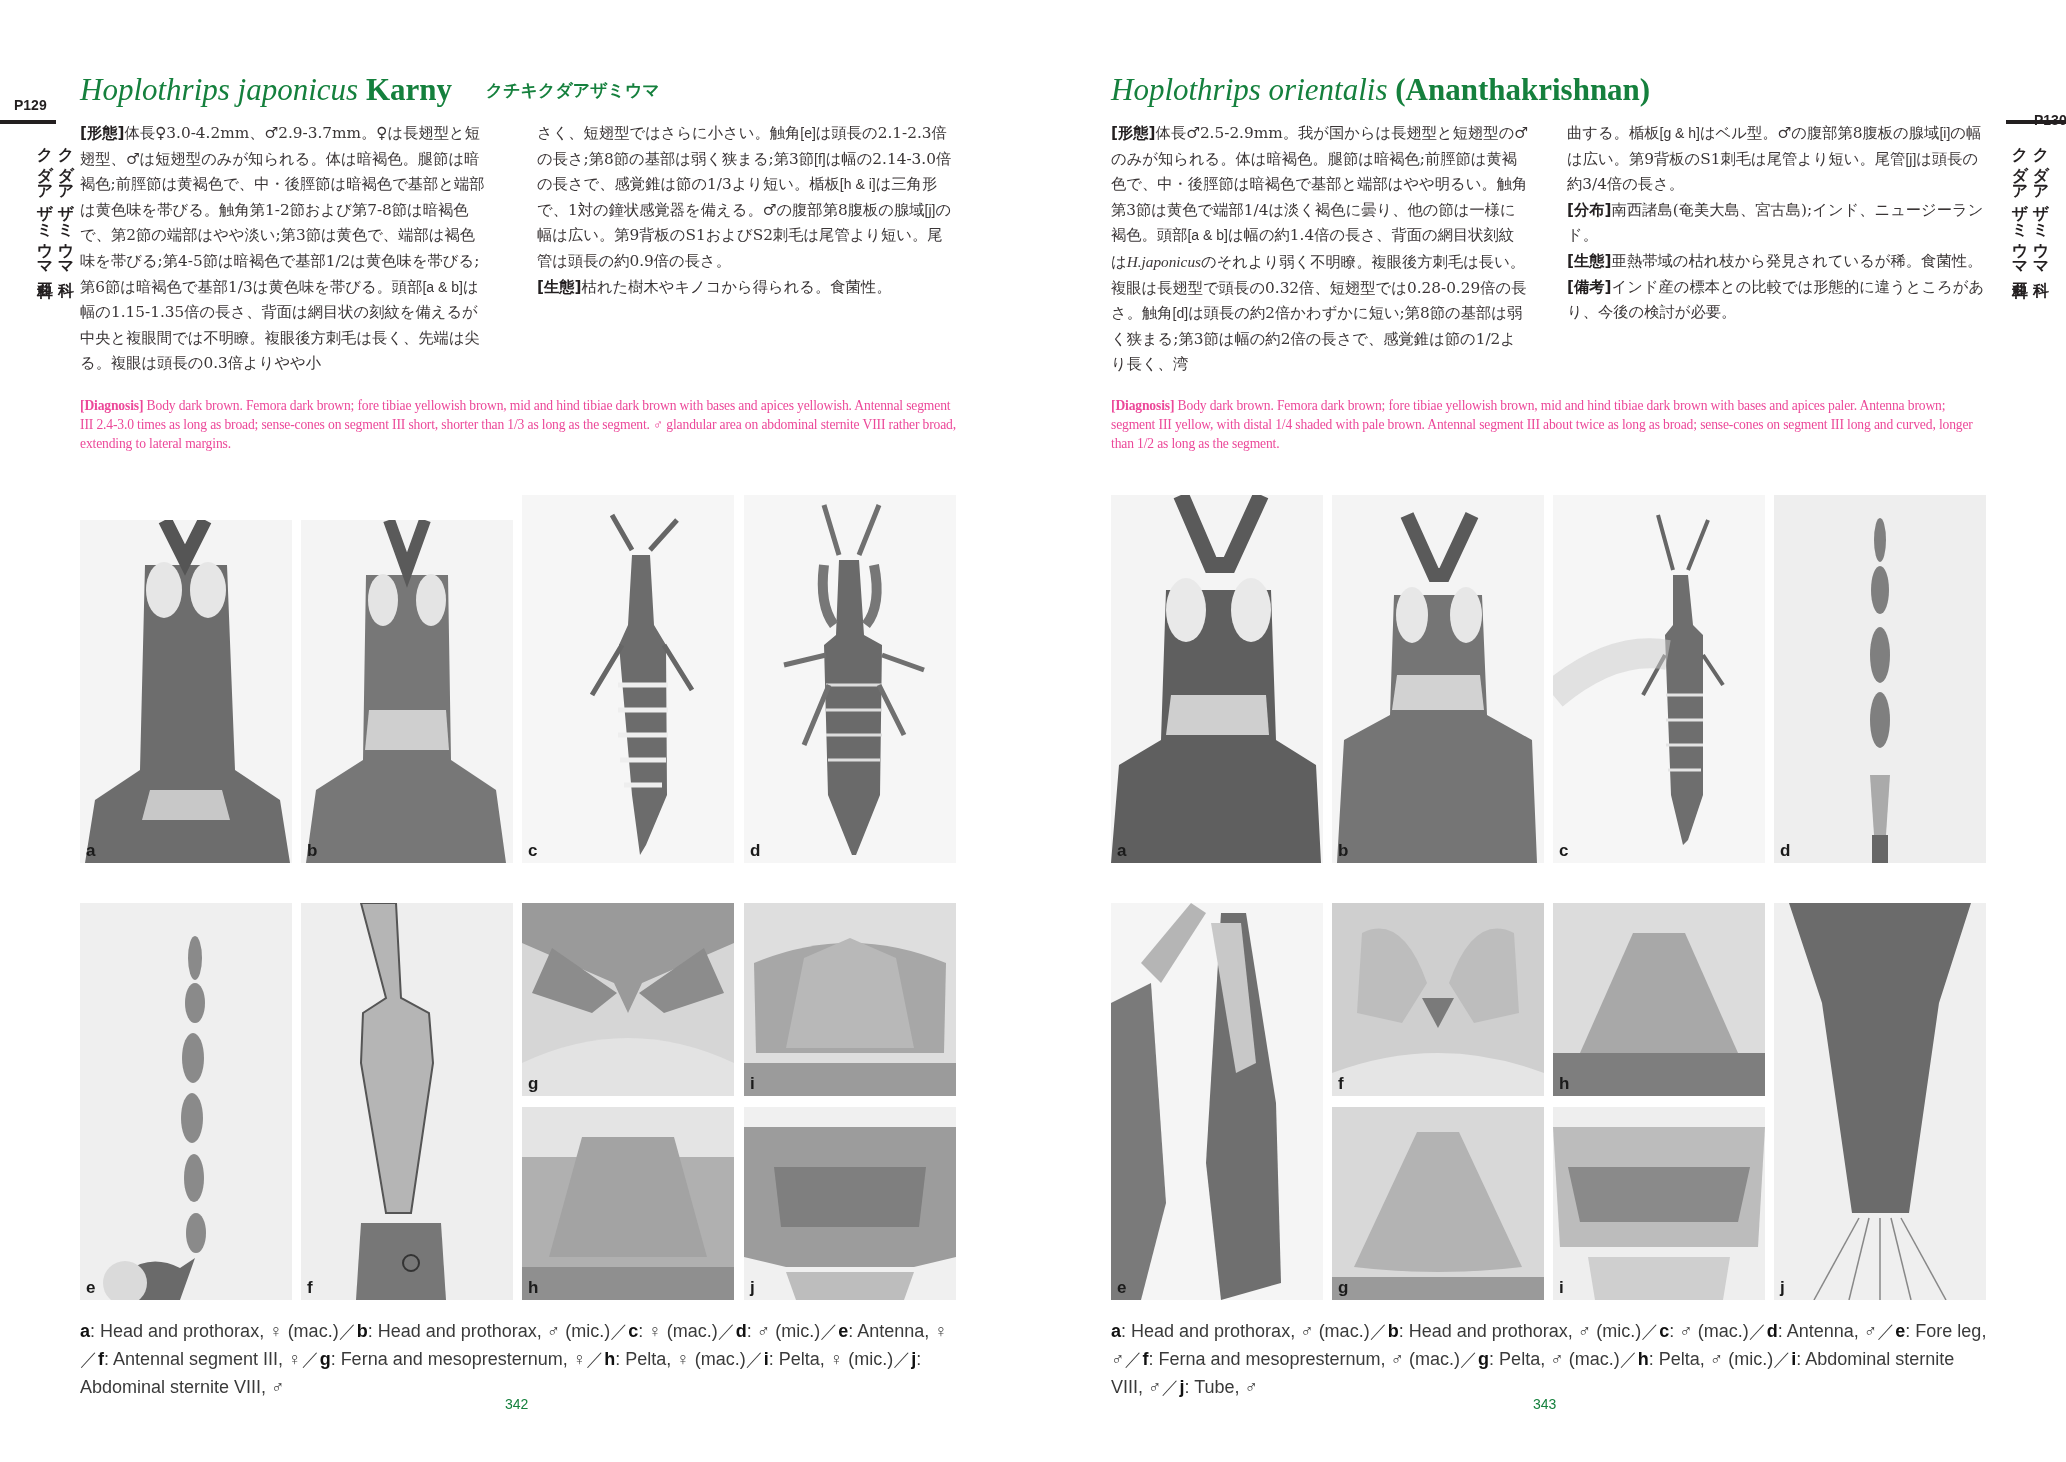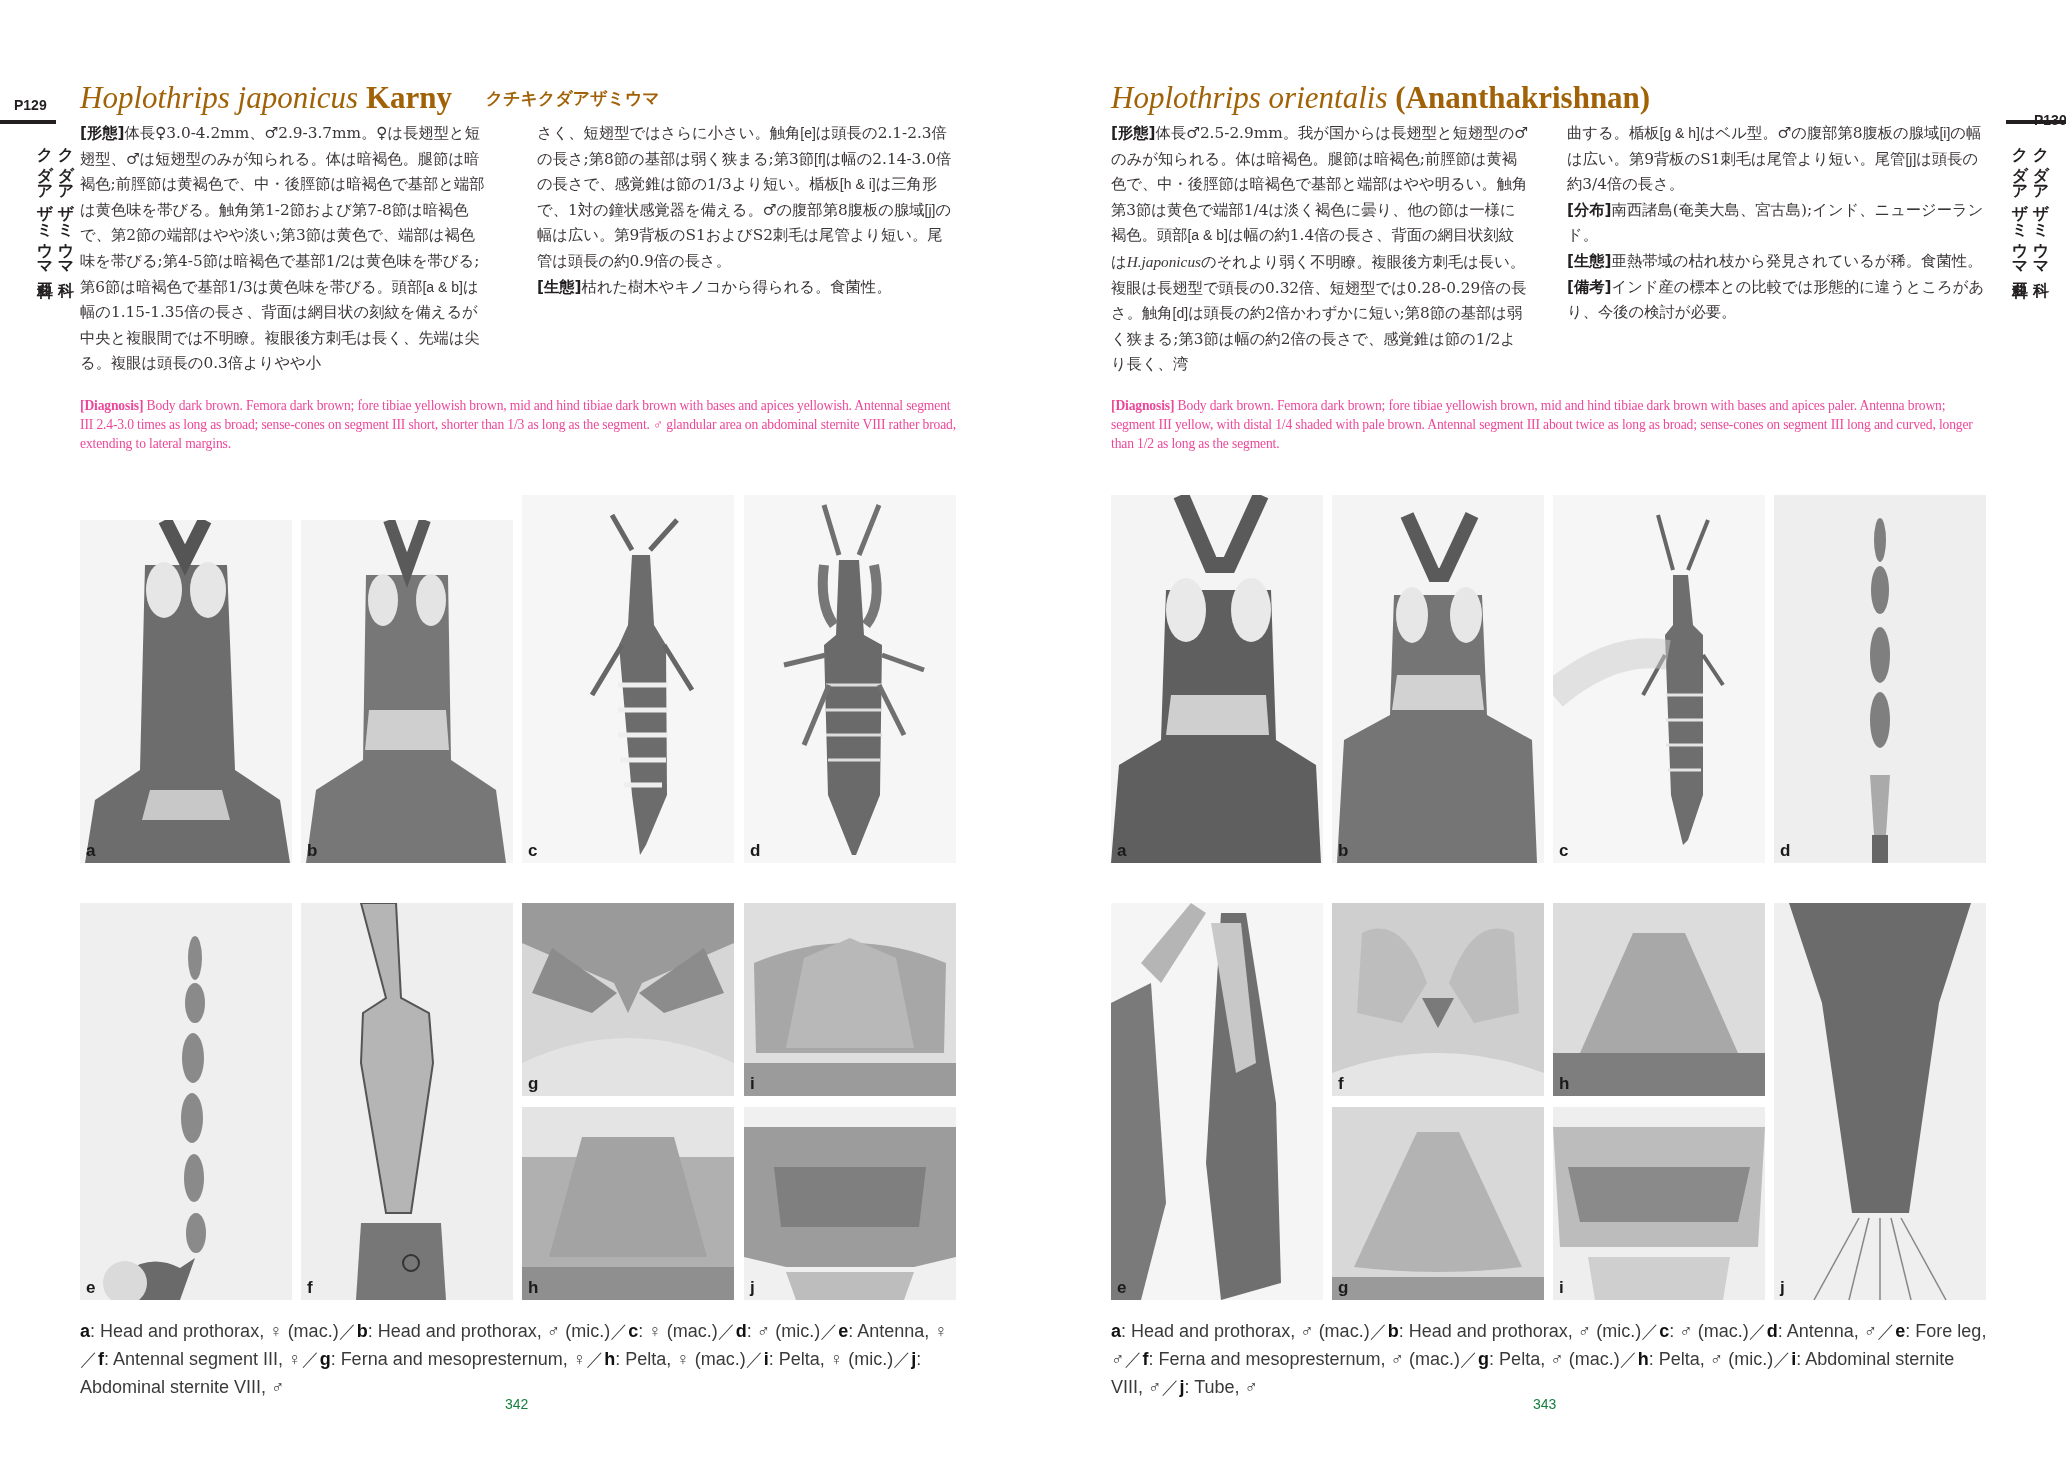--- a/index.html
+++ b/index.html
@@ -1,21 +1,21 @@
 <!DOCTYPE html>
 <html><head>
 <meta charset="utf-8">
 <style>
   html, body { margin: 0; padding: 0; background: #ffffff; }
   body { width: 2066px; height: 1462px; position: relative; overflow: hidden; color: #231f20; font-family: "DejaVu Serif", serif; }
   .page { position: absolute; top: 0; height: 1462px; width: 1033px; }
   .page.left { left: 0; }
   .page.right { left: 1033px; }
 
-  .title { position: absolute; top: 80px; font-family: "Liberation Serif", serif; font-size: 31px; color: #a16207; white-space: nowrap; }
+  .title { position: absolute; top: 72px; font-family: "Liberation Serif", serif; font-size: 31px; color: #15803d; white-space: nowrap; }
   .title .sci { font-style: italic; }
   .title .auth { font-weight: bold; }
   .title .jp { font-family: "DejaVu Sans", sans-serif; font-size: 17px; font-weight: bold; margin-left: 26px; vertical-align: 4px; }
 
   .ptag { position: absolute; font-family: "Liberation Sans", sans-serif; font-size: 14px; font-weight: bold; color: #231f20; text-align: center; }
   .pbar { position: absolute; height: 4px; background: #231f20; }
   .vtab { position: absolute; writing-mode: vertical-rl; font-family: "DejaVu Sans", sans-serif; font-size: 16px; font-weight: bold; letter-spacing: 1px; color: #231f20; }
   .vtab span { display: block; }
   .vtab .gap { height: 34px; }
 

